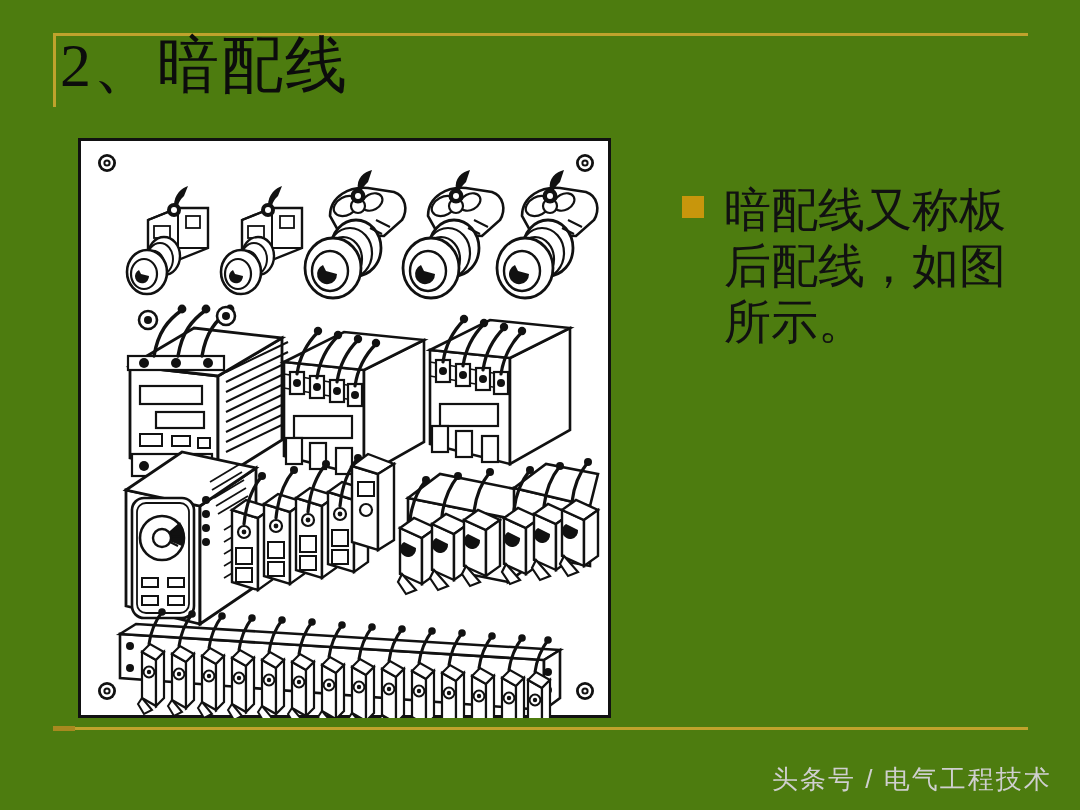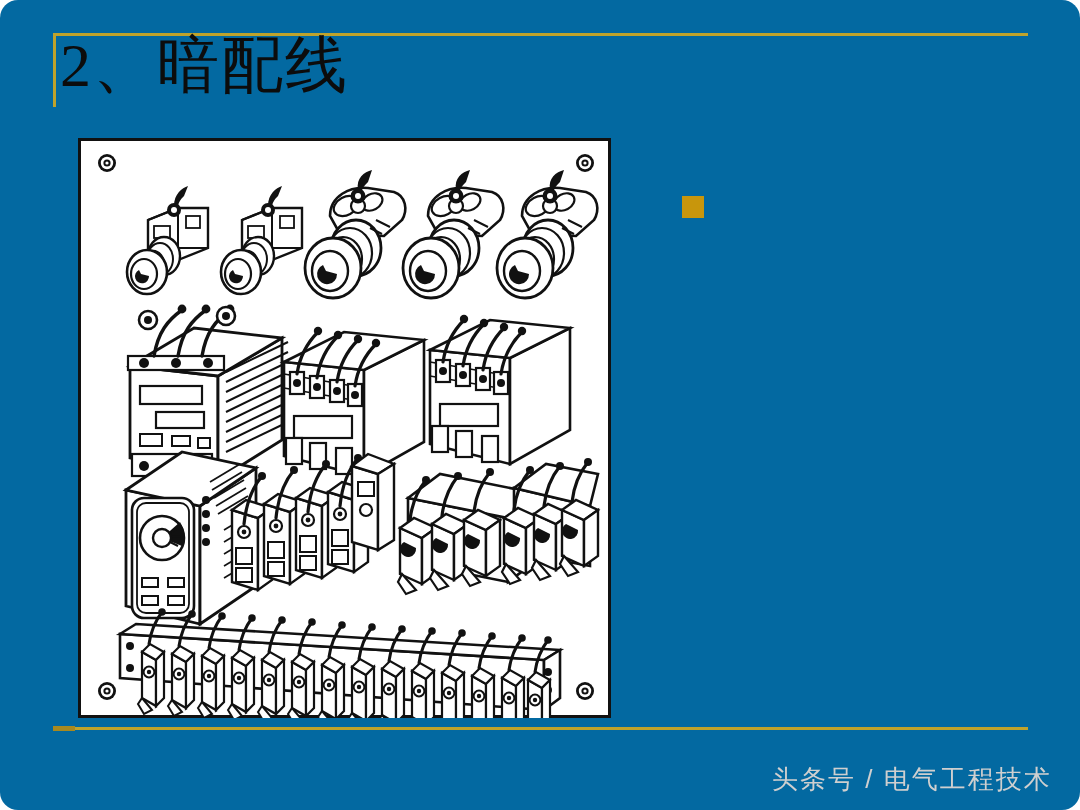--- a/index.html
+++ b/index.html
@@ -3,21 +3,21 @@
 <meta charset="utf-8">
 <style>
   html,body{margin:0;padding:0;}
   body{
     width:1080px;height:810px;
     background:#ffffff;
     font-family:"Liberation Serif","DejaVu Serif",serif;
     overflow:hidden;
     position:relative;
   }
-  .slide{position:absolute;inset:0;background:#0369a1;border-radius:18px;}
+  .slide{position:absolute;inset:0;background:#4d7c0f;}
 
   
   .rule-top{
     position:absolute;left:53px;top:33px;width:975px;height:3px;
     background:#bfa32c;
   }
   .rule-left{
     position:absolute;left:53px;top:33px;width:3px;height:74px;
     background:#bfa32c;
   }
@@ -74,20 +74,21 @@
   <div class="rule-top"></div>
   <div class="rule-left"></div>
   <div class="rule-bottom"></div>
   <div class="rule-bottom-accent"></div>
 
   <div class="title">2、暗配线</div>
 
   <div class="bullet-block">
     <div class="bullet-row">
       <span class="bullet-mark"></span>
+      <span class="bullet-text">暗配线又称板后配线，如图所示。</span>
     </div>
   </div>
 
   <div class="watermark">头条号 / 电气工程技术</div>
 
   <div class="figure">
     <svg viewBox="0 0 533 580" xmlns="http://www.w3.org/2000/svg">
       <defs>
         <g id="screwhead">
           <circle cx="0" cy="0" r="9" fill="#111"></circle>

